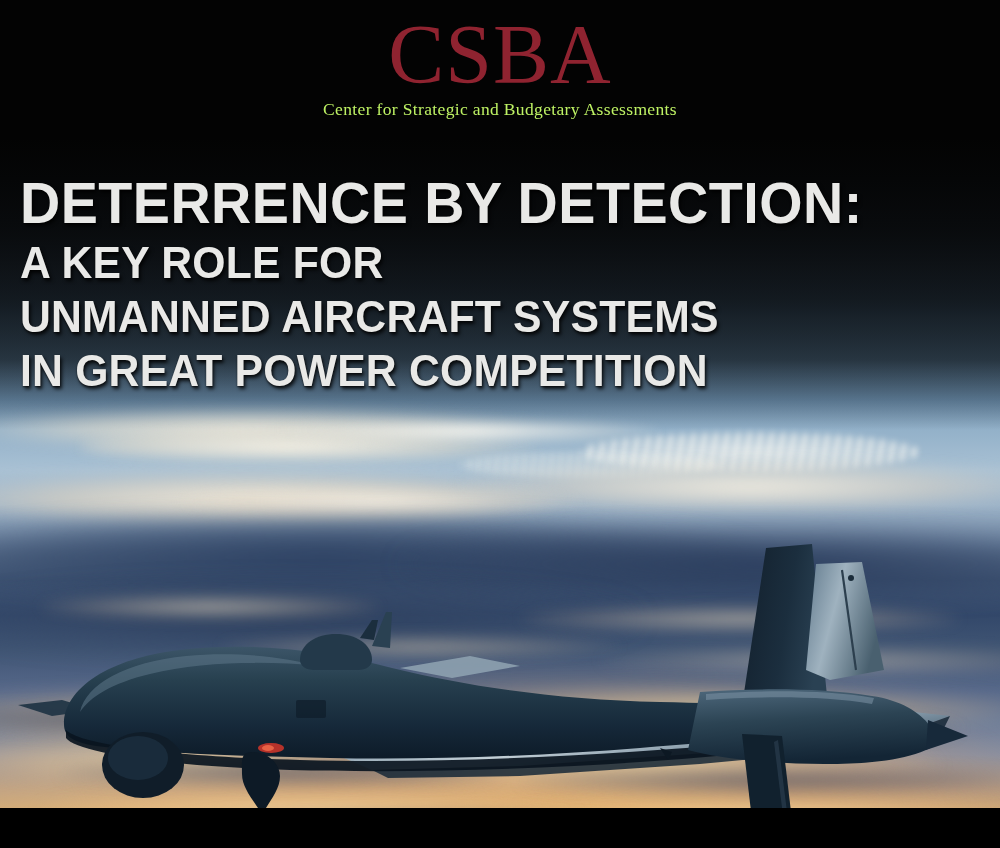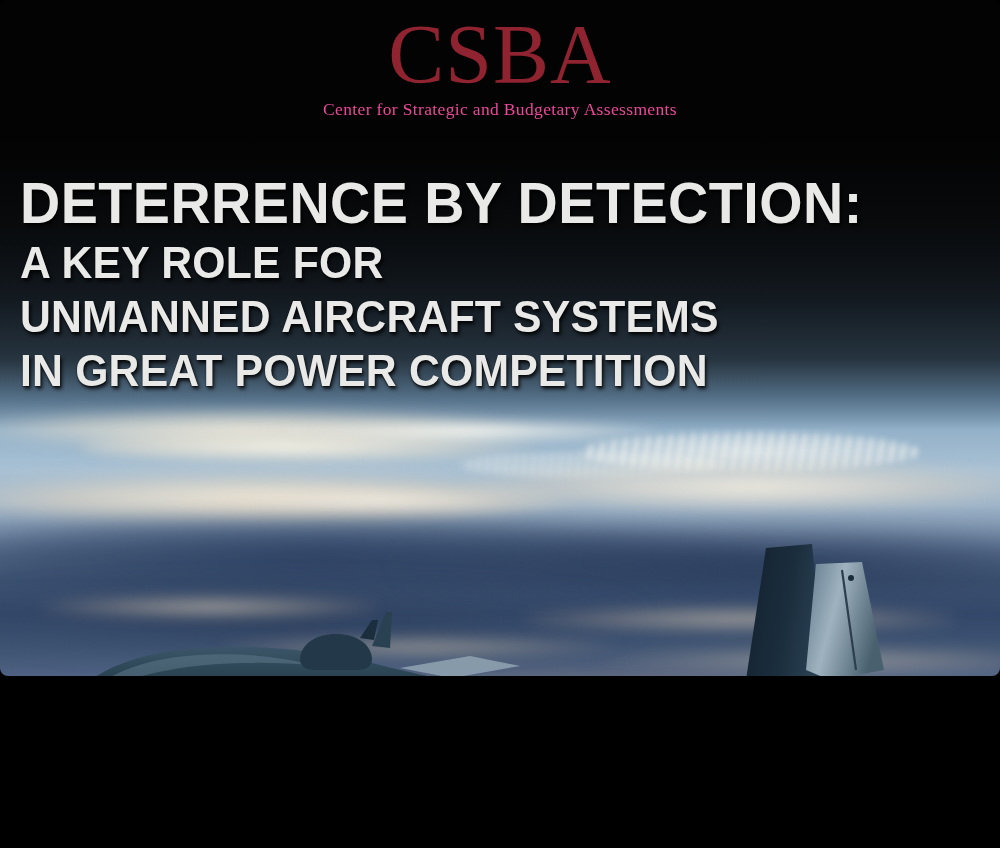--- a/index.html
+++ b/index.html
@@ -6,24 +6,23 @@
   * { margin:0; padding:0; box-sizing:border-box; }
   html, body {
     width:1000px; height:848px;
     background:#000;
     font-family:"Liberation Sans", sans-serif;
     overflow:hidden;
   }
 
   #cover {
     position:relative;
-    width:1000px; height:676px;
+    width:1000px; height:808px;
     overflow:hidden;
     background:#070707;
-    border-radius:8px;
   }
 
   
   .photo { position:absolute; inset:0; overflow:hidden; }
 
   
   .sky-base {
     position:absolute; left:0; top:0; width:1000px; height:848px;
     background:
       linear-gradient(to bottom,
@@ -380,21 +379,21 @@
       <path d="M 660 228 L 672 232 L 668 240 Z" fill="#0c1823"></path>
     </svg>
 
     <div class="topfade"></div>
   </div>
 
   <div id="textlayer">
 
     <div id="logo-block">
       <span id="logo-mark" style="color: rgb(143, 35, 48);">CSBA</span>
-      <span id="logo-tagline" style="color: #ec4899;">Center for Strategic and Budgetary Assessments</span>
+      <span id="logo-tagline" style="color: #bef264;">Center for Strategic and Budgetary Assessments</span>
     </div>
 
     <div id="title-block">
       <span class="tline t-main" style="color: rgb(233, 233, 231);">DETERRENCE BY DETECTION:</span>
       <span class="tline t-sub t-sub-1" style="color: rgb(233, 233, 231);">A KEY ROLE FOR</span>
       <span class="tline t-sub" style="color: rgb(233, 233, 231);">UNMANNED AIRCRAFT SYSTEMS</span>
       <span class="tline t-sub" style="color: rgb(233, 233, 231);">IN GREAT POWER COMPETITION</span>
     </div>
 
   </div>

